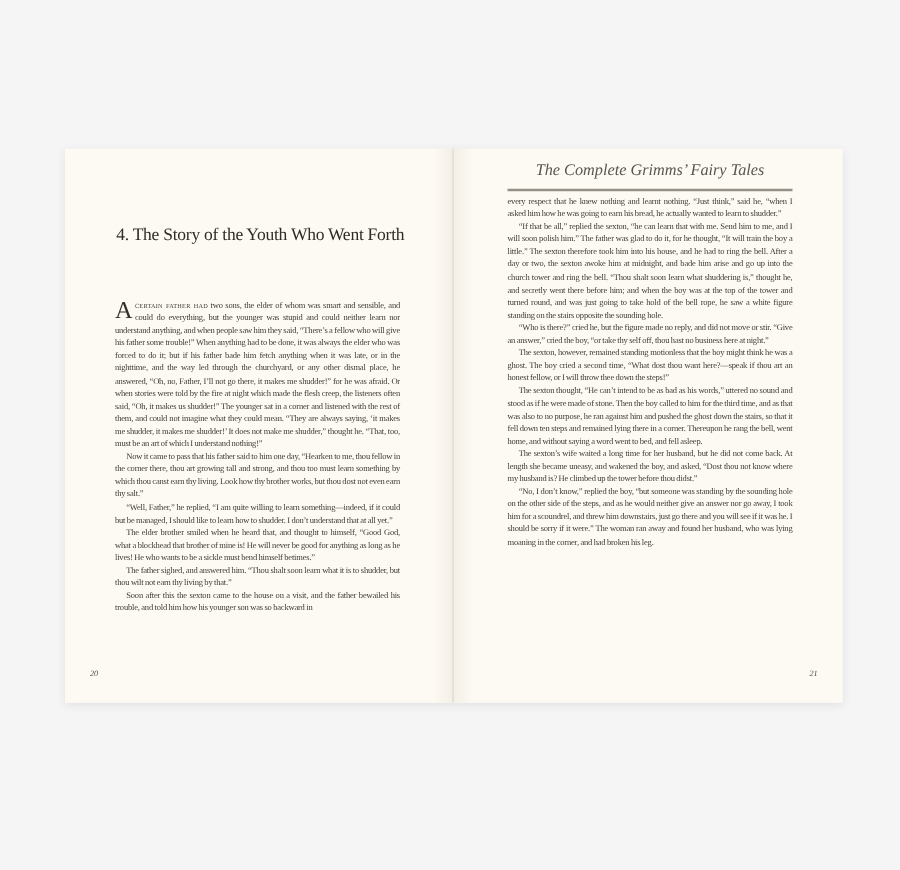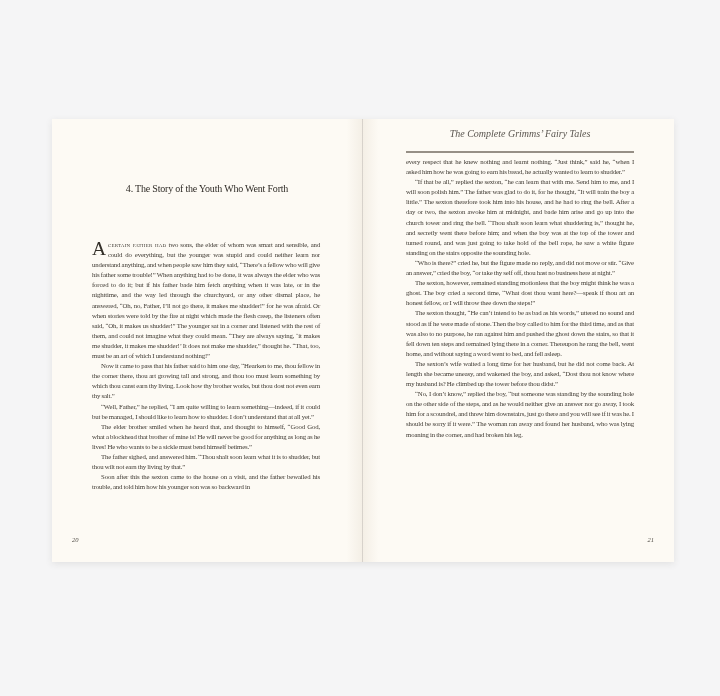--- a/index.html
+++ b/index.html
@@ -28,21 +28,21 @@
   }
   .page.right {
     width: 311px;
     background: linear-gradient(270deg, #fdfaf4 0%, #fdfaf4 95%, #f4efe6 100%);
   }
 
   
   .chapter-title {
     position: absolute; top: 60px; left: 41px; width: 228px;
     text-align: center;
-    font-size: 10px; line-height: 19px;
+    font-size: 14px; line-height: 19px;
     letter-spacing: -0.2px;
     color: #2f2b26;
   }
   .chapter-title .tline { white-space: nowrap; }
 
   .body-col {
     position: absolute; left: 40px; width: 228px;
     font-size: 6.8px; line-height: 10.1px;
     letter-spacing: -0.15px; word-spacing: -0.3px;
     text-align: justify;
@@ -66,21 +66,21 @@
     font-size: 6.5px; font-style: italic;
     color: #4e4a44;
   }
   .folio.fleft { left: 20px; }
   .folio.fright { right: 20px; text-align: right; }
 
   
   .running-header {
     position: absolute; top: 9px; left: 43px; width: 228px;
     text-align: center;
-    font-size: 10px; font-style: italic;
+    font-size: 13px; font-style: italic;
     color: #5b5650;
   }
   .header-rule {
     position: absolute; top: 32px; left: 43px; width: 228px;
     height: 2px;
     background: #968f86;
   }
 </style>
 </head>
 <body>

